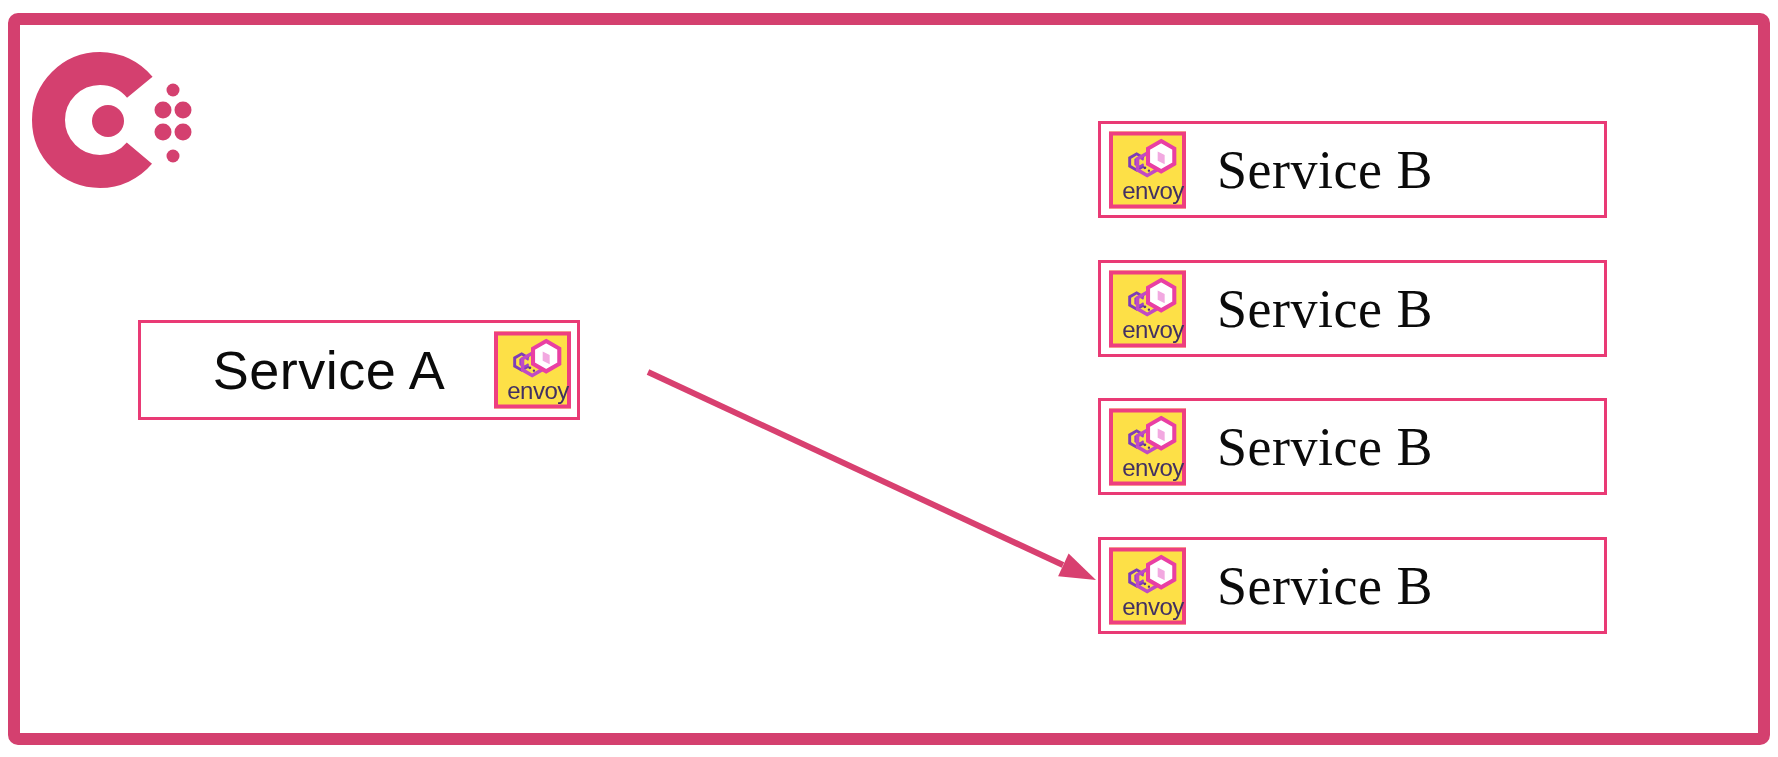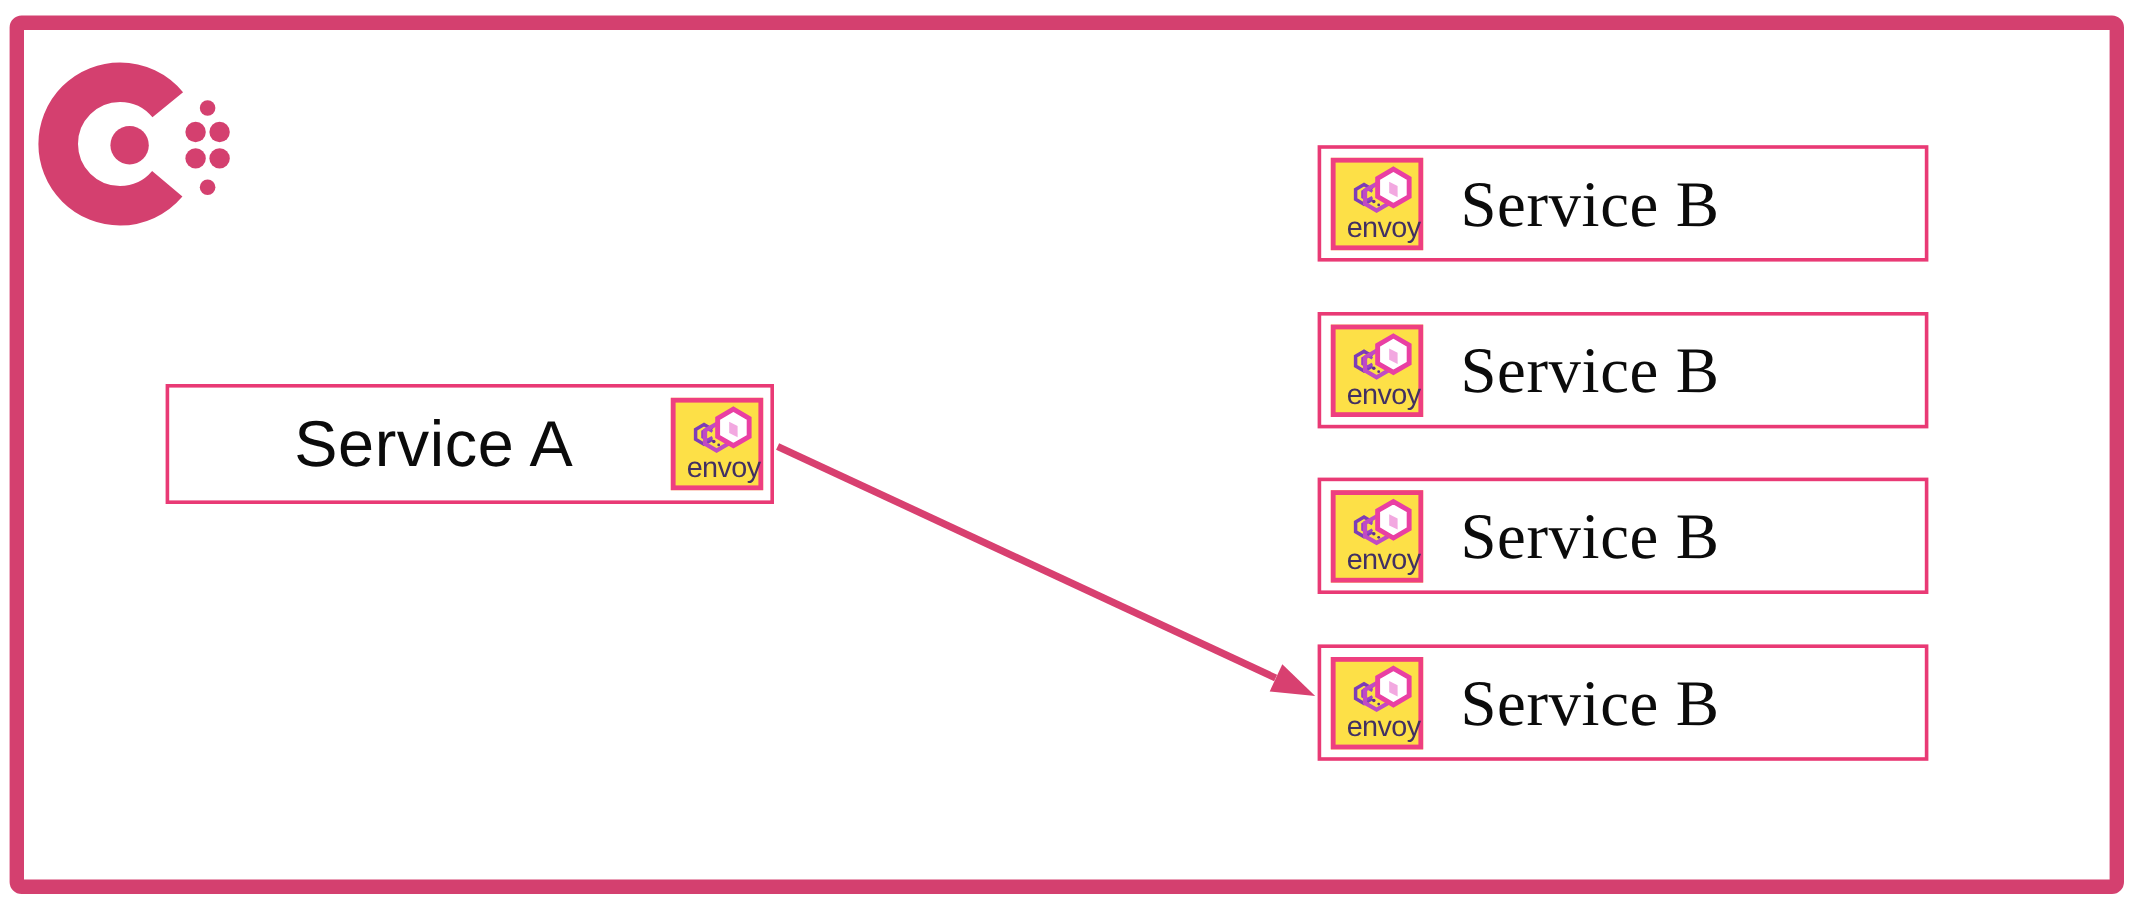--- a/index.html
+++ b/index.html
@@ -28,21 +28,21 @@
   .consul-logo{position:absolute;left:30px;top:40px;width:165px;height:165px;}
   .service-box{
     position:absolute;box-sizing:border-box;background:#ffffff;
     border:3px solid var(--box-border-pink);
     display:flex;align-items:center;justify-content:center;
   }
   .service-label{
     font-size:54px;line-height:1;color:var(--label-black);
     white-space:nowrap;letter-spacing:0.5px;
   }
-  .service-a{left:138px;top:320px;width:507px;height:100px;}
+  .service-a{left:138px;top:320px;width:442px;height:100px;}
   .service-a .service-label{padding-right:60px;}
   .service-b{left:1098px;width:509px;height:97px;}
   .service-b .service-label{padding-right:55px;font-family:Liberation Serif, serif;}
   .b1{top:121px;} .b2{top:260px;} .b3{top:398px;} .b4{top:537px;}
   .envoy-badge{
     position:absolute;width:77px;height:77px;box-sizing:border-box;
     border:4px solid var(--badge-border-pink);background:#fde047;
     display:flex;flex-direction:column;align-items:center;justify-content:center;
     top:50%;transform:translateY(-50%);padding-left:11px;
   }

